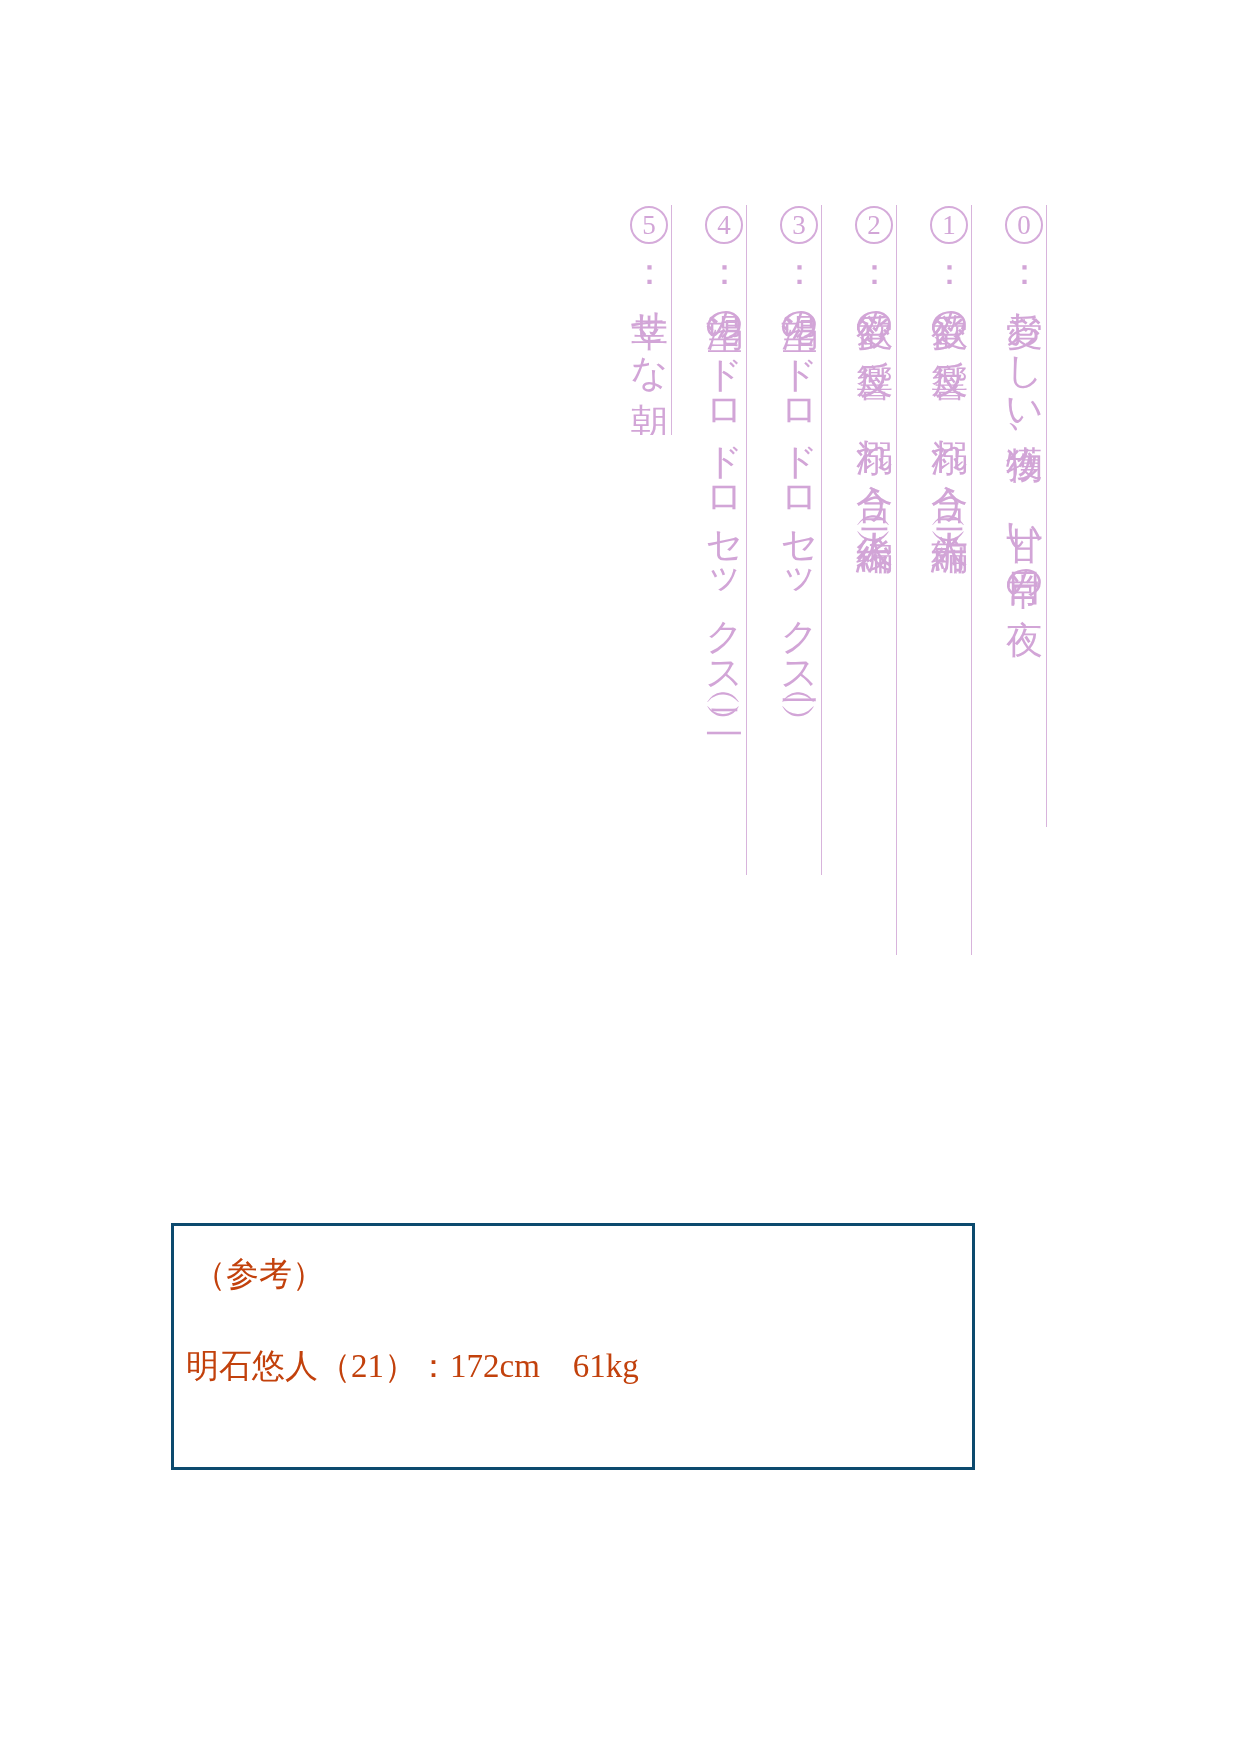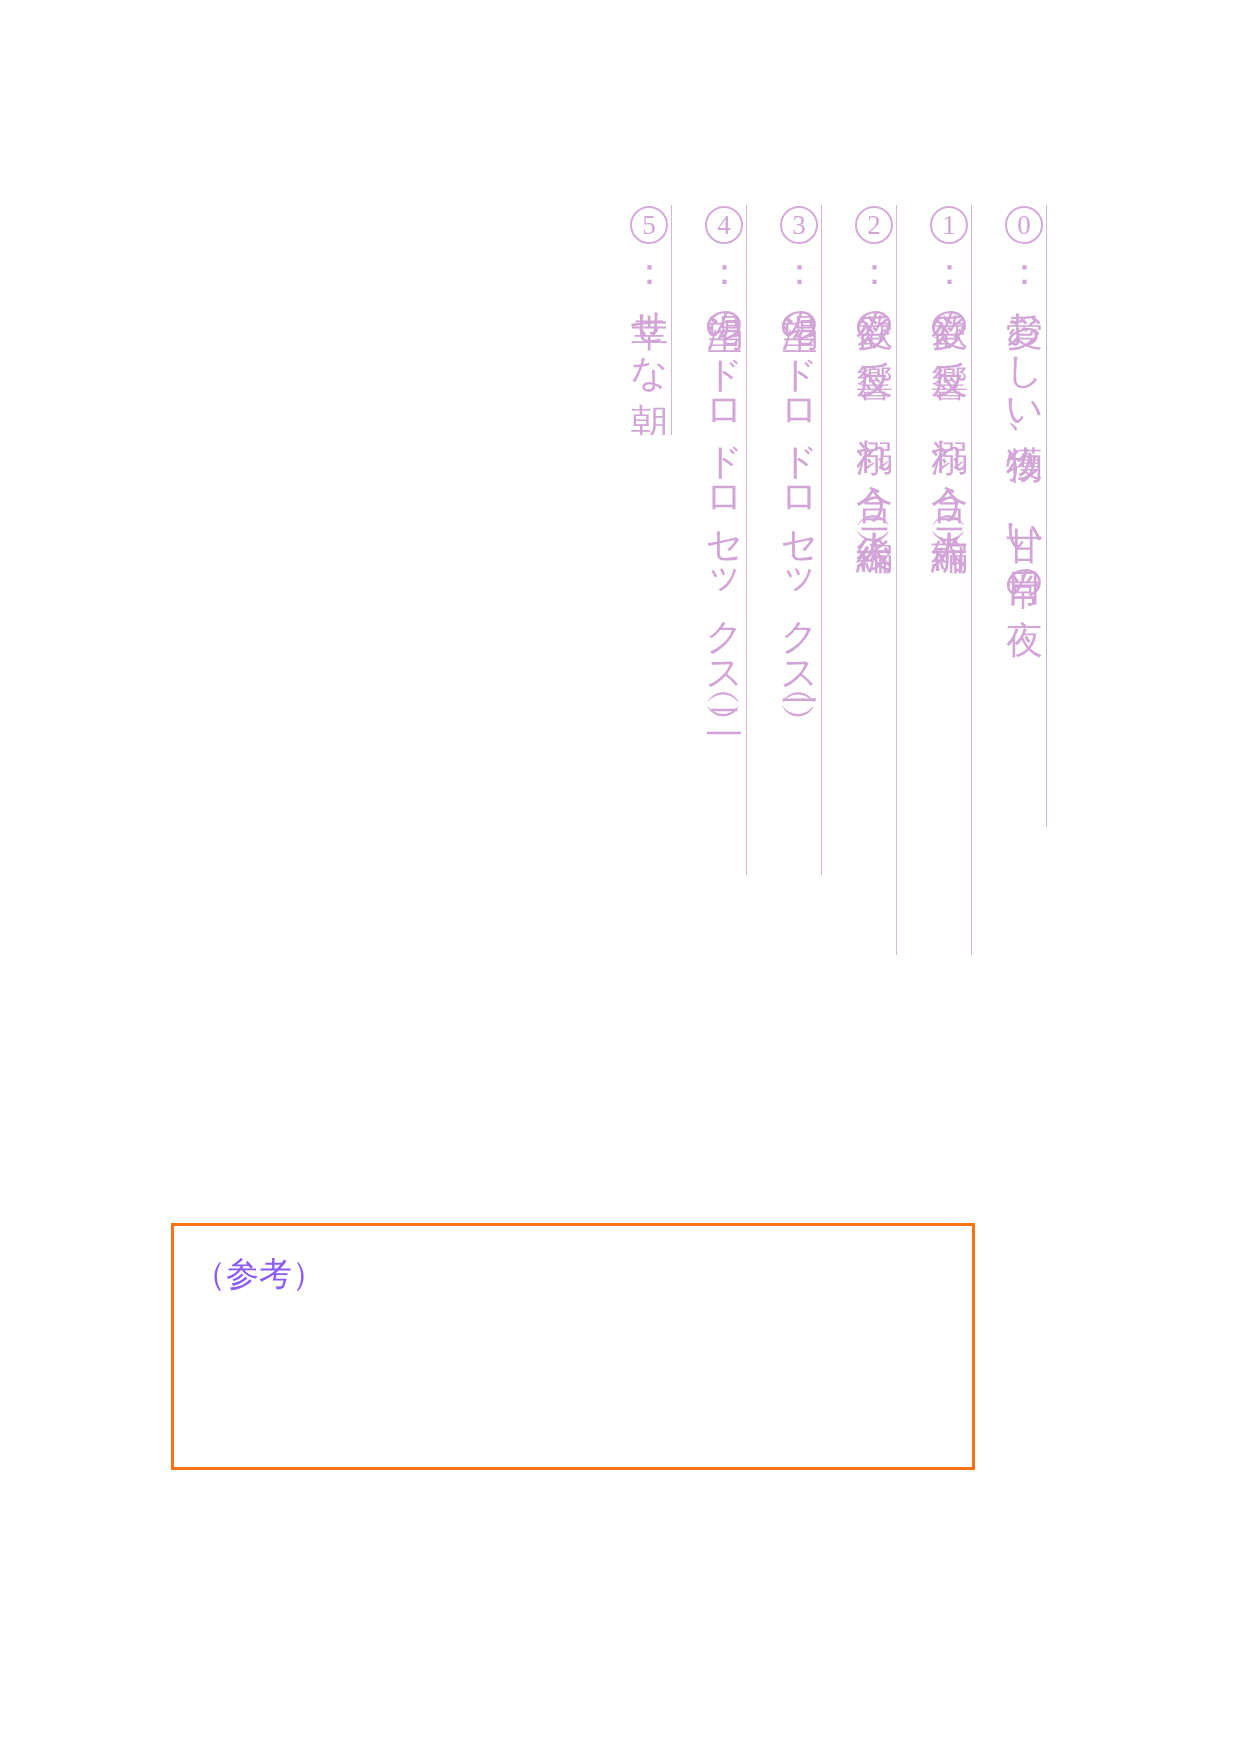--- a/index.html
+++ b/index.html
@@ -47,23 +47,23 @@
     letter-spacing: 0;
     margin: 1px 0 2px 0;
   }
   
   .ref-box {
     position: absolute;
     left: 171px;
     top: 1223px;
     width: 798px;
     height: 241px;
-    border: 3px solid #f97316;
+    border: 3px solid #0c4a6e;
     background: #ffffff;
-    color: #8b5cf6;
+    color: #c2410c;
     font-size: 33px;
   }
   .ref-box p { margin: 0; white-space: nowrap; }
   .ref-heading { padding: 26px 0 0 19px; }
   .ref-line-1  { padding: 47px 0 0 12px; }
   .ref-line-2  { padding: 49px 0 0 12px; }
 </style>
 </head>
 <body>
 
@@ -92,15 +92,16 @@
     </div>
 
     <div class="toc-col c5">
       <span class="num">5</span><span class="title">：幸せな朝</span>
     </div>
 
   </div>
 
   <div class="ref-box">
     <p class="ref-heading">（参考）</p>
+    <p class="ref-line-1">明石悠人（21）：172cm　61kg</p>
   </div>
 
 </div>
 
 </body></html>

